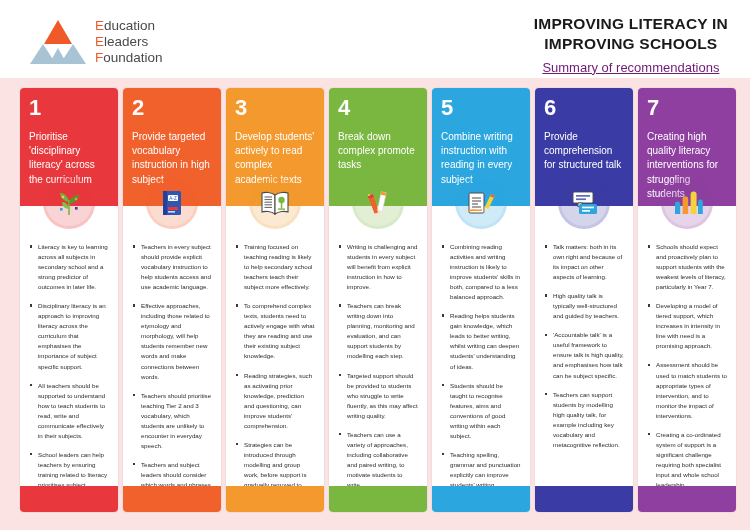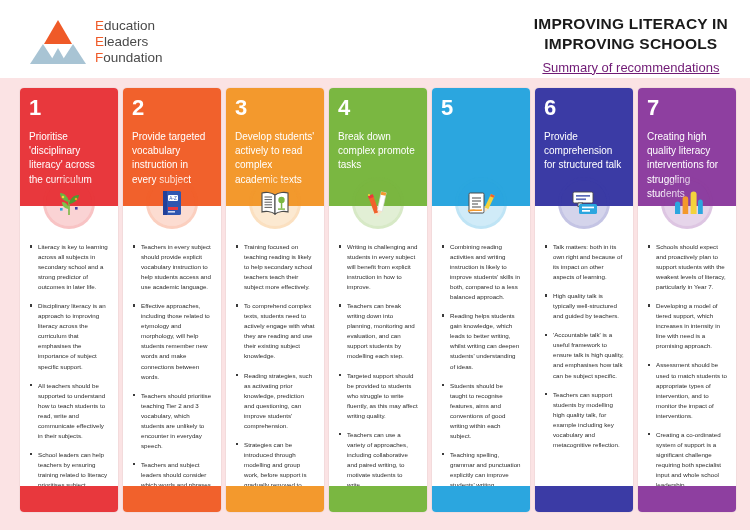--- a/index.html
+++ b/index.html
@@ -107,21 +107,21 @@
             <li>Disciplinary literacy is an approach to improving literacy across the curriculum that emphasises the importance of subject specific support.</li>
             <li>All teachers should be supported to understand how to teach students to read, write and communicate effectively in their subjects.</li>
             <li>School leaders can help teachers by ensuring training related to literacy prioritises subject specificity over general approaches.</li>
           </ul>
         </div>
         <div class="col-foot" style="background: rgb(232, 56, 61);"></div>
       </div>
       <div class="col">
         <div class="col-head" style="background: rgb(241, 97, 44);">
           <div class="col-num">2</div>
-          <div class="col-title">Provide targeted vocabulary instruction in every subject</div>
+          <div class="col-title">Provide targeted vocabulary instruction in high subject</div>
         </div>
         <div class="icon-wrap" style="background: rgba(241, 97, 44, 0.22); box-shadow: rgba(241, 97, 44, 0.3) 0px 0px 0px 3px;">
           <svg width="28" height="30" viewBox="0 0 28 30">
         <rect x="5" y="3" width="18" height="24" rx="1.6" fill="#2f56b0"></rect>
         <rect x="5" y="3" width="4" height="24" fill="#23409a"></rect>
         <rect x="10" y="7" width="10" height="6" rx="1" fill="#ffffff"></rect>
         <text x="15" y="12" font-size="4.6" text-anchor="middle" fill="#2f56b0" font-family="sans-serif">A-Z</text>
         <rect x="10" y="19" width="10" height="3" fill="#e8383d"></rect>
         <rect x="10" y="23" width="7" height="1.6" fill="#cfd9f2"></rect>
       </svg>
@@ -194,20 +194,21 @@
             <li>Teachers can break writing down into planning, monitoring and evaluation, and can support students by modelling each step.</li>
             <li>Targeted support should be provided to students who struggle to write fluently, as this may affect writing quality.</li>
             <li>Teachers can use a variety of approaches, including collaborative and paired writing, to motivate students to write.</li>
           </ul>
         </div>
         <div class="col-foot" style="background: rgb(122, 183, 65);"></div>
       </div>
       <div class="col">
         <div class="col-head" style="background: rgb(43, 166, 223);">
           <div class="col-num">5</div>
+          <div class="col-title">Combine writing instruction with reading in every subject</div>
         </div>
         <div class="icon-wrap" style="background: rgba(43, 166, 223, 0.22); box-shadow: rgba(43, 166, 223, 0.3) 0px 0px 0px 3px;">
           <svg width="32" height="28" viewBox="0 0 32 28">
         <rect x="4" y="4" width="15" height="20" rx="1.2" fill="#ffffff" stroke="#4a4a4a" stroke-width="1"></rect>
         <g stroke="#4a4a4a" stroke-width="1.1">
           <path d="M7 9 H16"></path>
               <path d="M7 12 H16"></path>
               <path d="M7 15 H13"></path>
               <path d="M7 18 H16"></path>
         </g>

